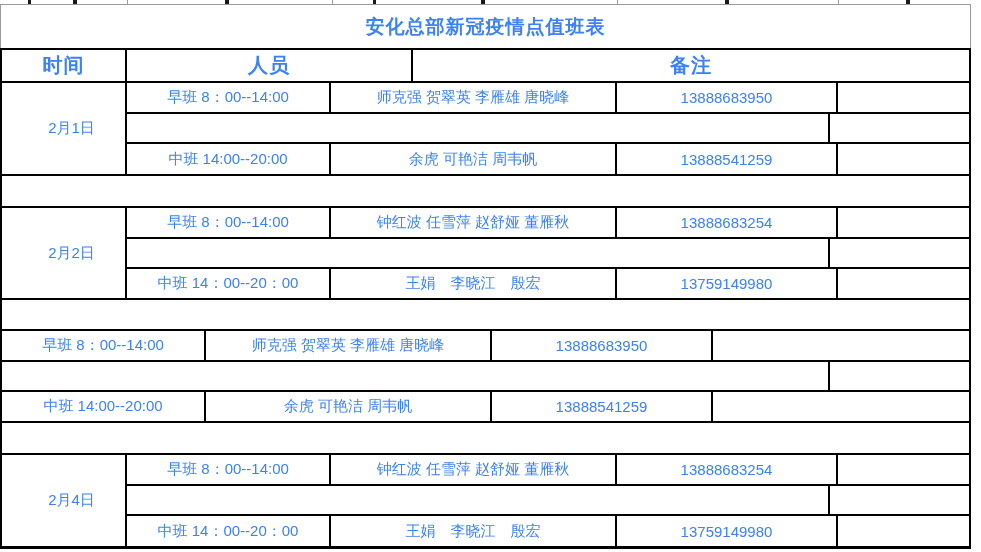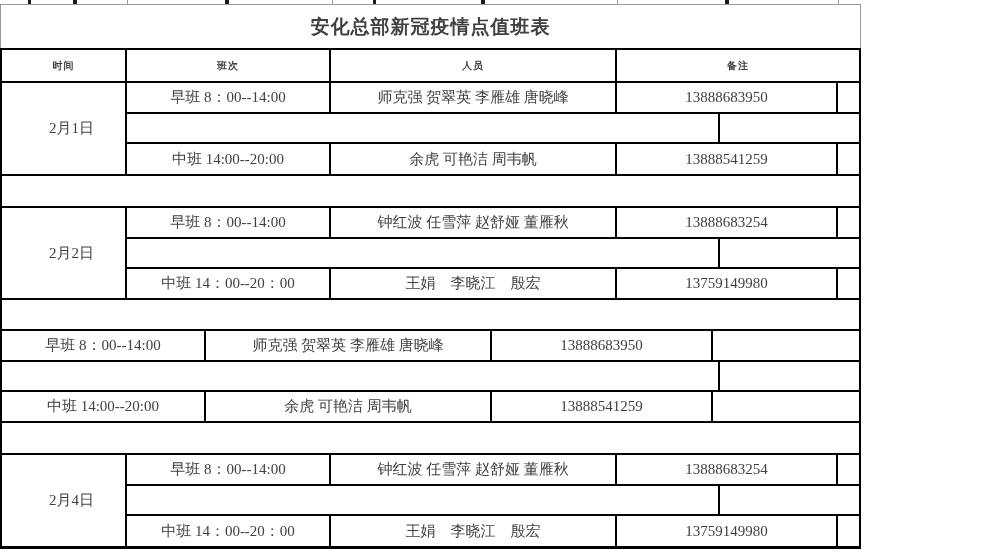--- a/index.html
+++ b/index.html
@@ -1,37 +1,37 @@
 <!DOCTYPE html>
 <html><head>
 <meta charset="utf-8">
 <style>
   html,body{margin:0;padding:0;background:#fff;}
   .page{
-    position:relative;width:861px;height:552px;background:#fff;overflow:hidden;
-    font-family:Liberation Serif, serif;color:#404040;
+    position:relative;width:971px;height:552px;background:#fff;overflow:hidden;
+    font-family:Liberation Sans, sans-serif;color:#3b82f6;
   }
   
   .topstrip{position:relative;height:4px;border-bottom:1px solid #9a9a9a;}
   .topstrip .v{position:absolute;top:0;width:1px;height:4px;background:#9a9a9a;}
   .topstrip .t{position:absolute;top:0;height:4px;background:#1a1a1a;}
   
   .titlerow{
     height:43px;border-left:1px solid #999;border-right:1px solid #999;
     box-sizing:border-box;display:flex;align-items:center;justify-content:center;
     font-weight:bold;font-size:19px;letter-spacing:1px;
   }
   
   .headerrow{
     height:35px;box-sizing:border-box;display:flex;
     border:2px solid #000;
   }
   .hcell{
     display:flex;align-items:center;justify-content:center;
-    font-weight:bold;font-size:10px;letter-spacing:1px;
+    font-weight:bold;font-size:20px;letter-spacing:1px;
     border-right:2px solid #000;box-sizing:border-box;
   }
   .c1{width:125px;} .c2{width:204px;} .c3{width:286px;} .c4{width:221px;}
   .c5{flex:1;border-right:none;}
   
   .block{
     display:flex;box-sizing:border-box;height:93px;
     border-left:2px solid #000;border-right:2px solid #000;border-bottom:2px solid #000;
   }
   .block.h92{height:92px;}
@@ -78,21 +78,20 @@
     <span class="t" style="left:906px;width:4px"></span>
     <span class="t" style="left:975px;width:4px"></span>
   </div>
 
   <div class="titlerow">
     <span>安化总部新冠疫情点值班表</span>
   </div>
 
   <div class="headerrow">
     <div class="hcell c1">时间</div>
-    <div class="hcell c2">班次</div>
     <div class="hcell c3">人员</div>
     <div class="hcell c5">备注</div>
   </div>
 
   <div class="block">
     <div class="datecell">2月1日</div>
     <div class="rows">
       <div class="shiftrow">
         <div class="cell shiftc">早班 8：00--14:00</div>
         <div class="cell staffc">师克强 贺翠英 李雁雄 唐晓峰</div>

